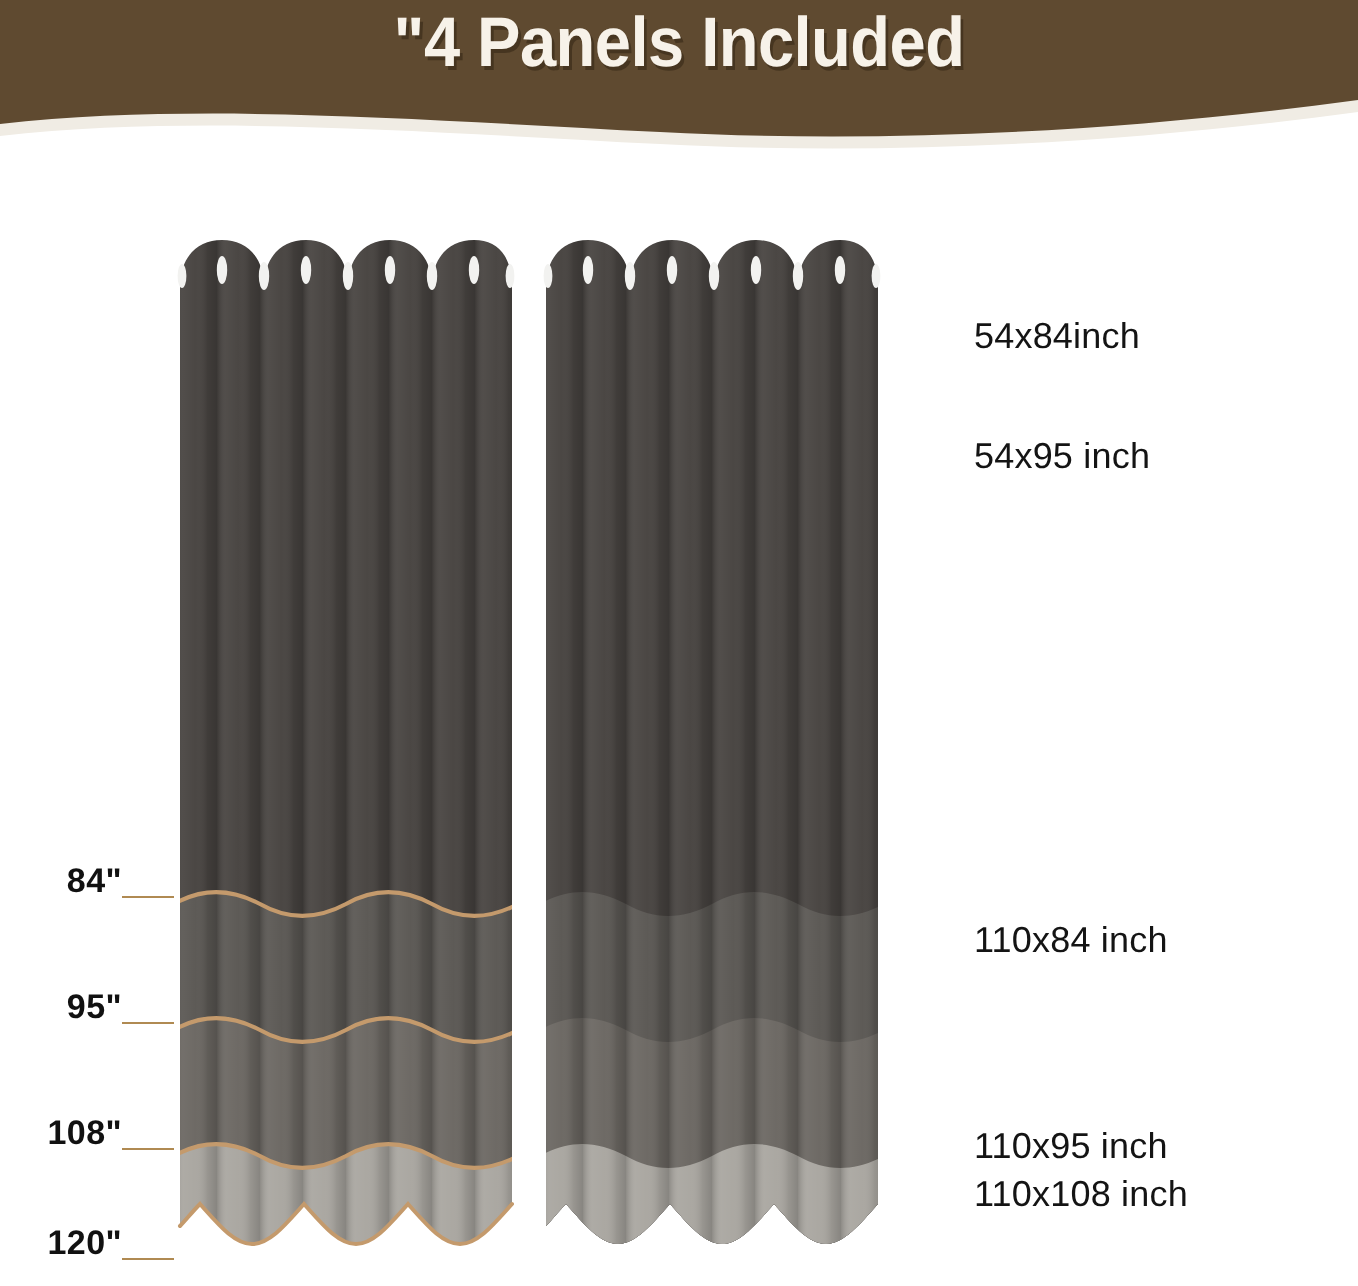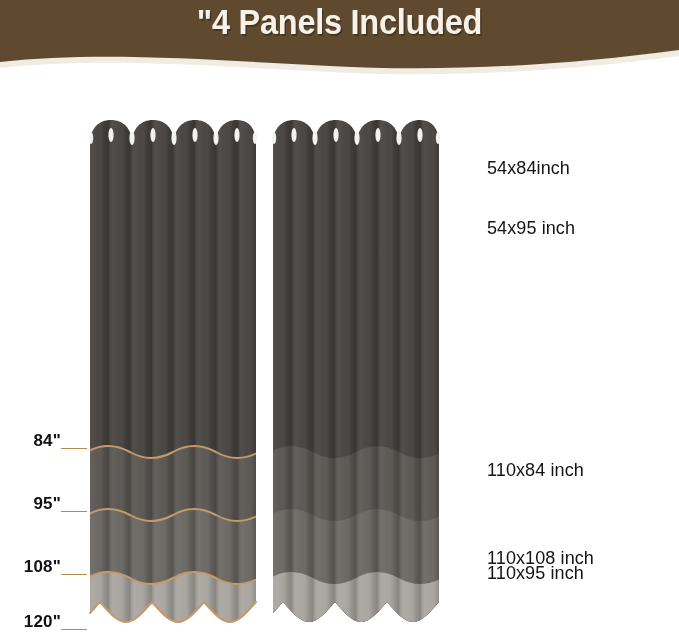--- a/index.html
+++ b/index.html
@@ -304,15 +304,15 @@
   </div>
   <div class="tick" id="tick-3" style="top: 611px; left: 0px; width: 87px;">
     <span class="tick-text">120"</span>
     <span class="tick-leader"></span>
   </div>
 
   <div class="size-item" id="size-0" style="top: 158px;">54x84inch</div>
   <div class="size-item" id="size-1" style="top: 218px;">54x95 inch</div>
   <div class="size-item" id="size-4" style="top: 460px;">110x84 inch</div>
   <div class="size-item" id="size-5" style="top: 523px; margin-top: 40px;">110x95 inch</div>
-  <div class="size-item" id="size-6" style="top: 548px;">110x108 inch</div>
+  <div class="size-item" id="size-6" style="top: 587px;">110x108 inch</div>
 
 </div>
 
 </body></html>

